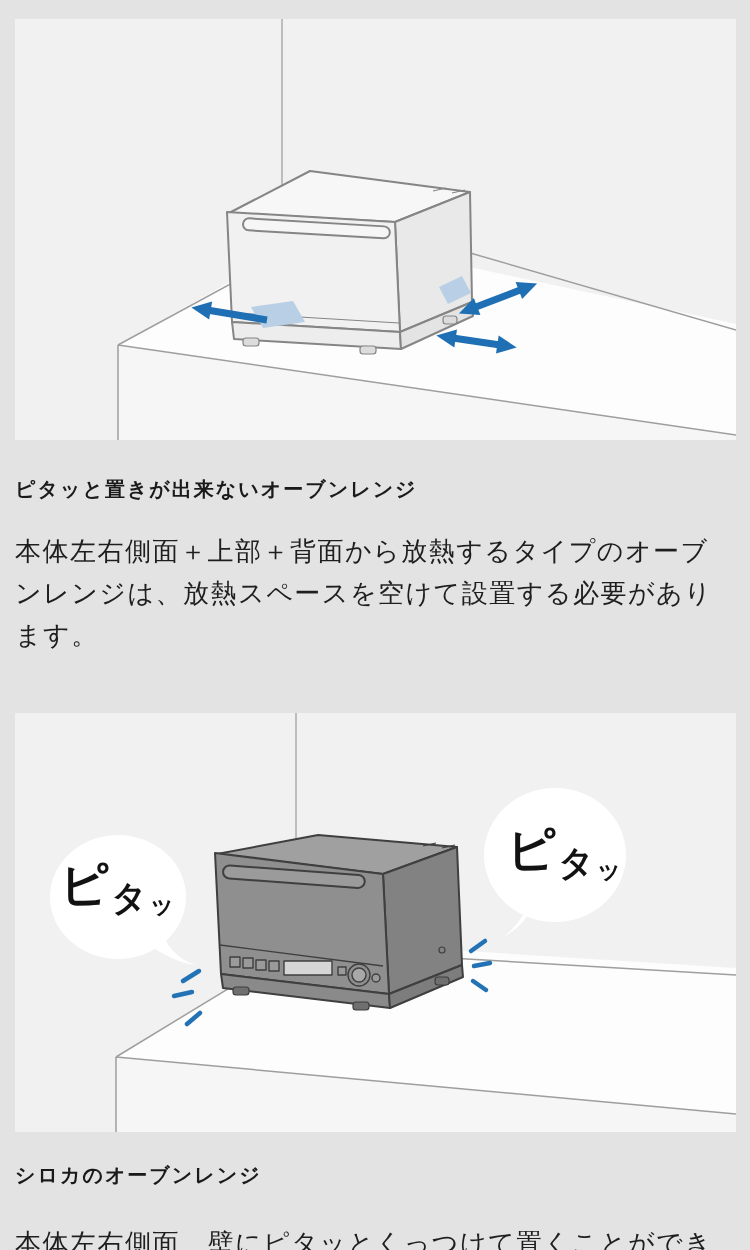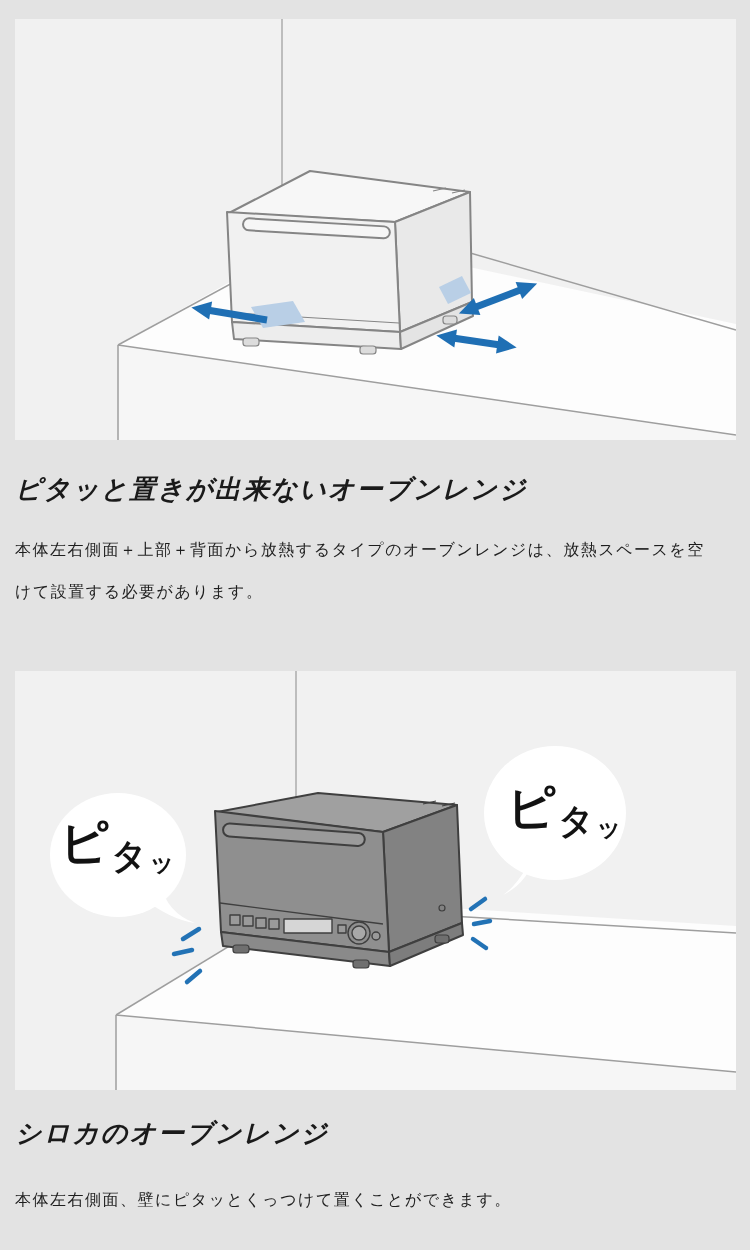--- a/index.html
+++ b/index.html
@@ -14,31 +14,30 @@
     position:relative;
     margin-left:15px; margin-right:14px;
     background:#f1f1f1;
     overflow:hidden;
   }
   #panel-1 { margin-top:19px; height:421px; }
   #panel-2 { margin-top:57px; height:419px; }
   .panel svg { position:absolute; left:0; top:0; width:100%; height:100%; display:block; }
   h2.section-heading {
     margin:34px 15px 0 15px;
-    font-size:26px; font-weight:bold;
+    font-size:20px; font-weight:bold;
     letter-spacing:2px; line-height:30px;
     color:#1a1a1a;
-    font-style:italic;
   }
   #heading-2 { margin-top:28px; }
   p.section-body {
     margin:26px 15px 0 15px;
     max-width:702px;
-    font-size:16px; letter-spacing:1.5px;
-    line-height:42px; color:#1e1e1e;font-family:Liberation Mono, monospace;
+    font-size:26px; letter-spacing:1.5px;
+    line-height:42px; color:#1e1e1e;
   }
   #body-2 { margin-top:32px; }
   .bubble-text {
     position:absolute;
     display:flex; align-items:flex-start;
     font-weight:bold; color:#121212; line-height:1;
     white-space:nowrap;
   }
   .bubble-text .c1 { font-size:48px; }
   .bubble-text .c2 { font-size:35px; margin-top:19px; margin-left:2px; }

